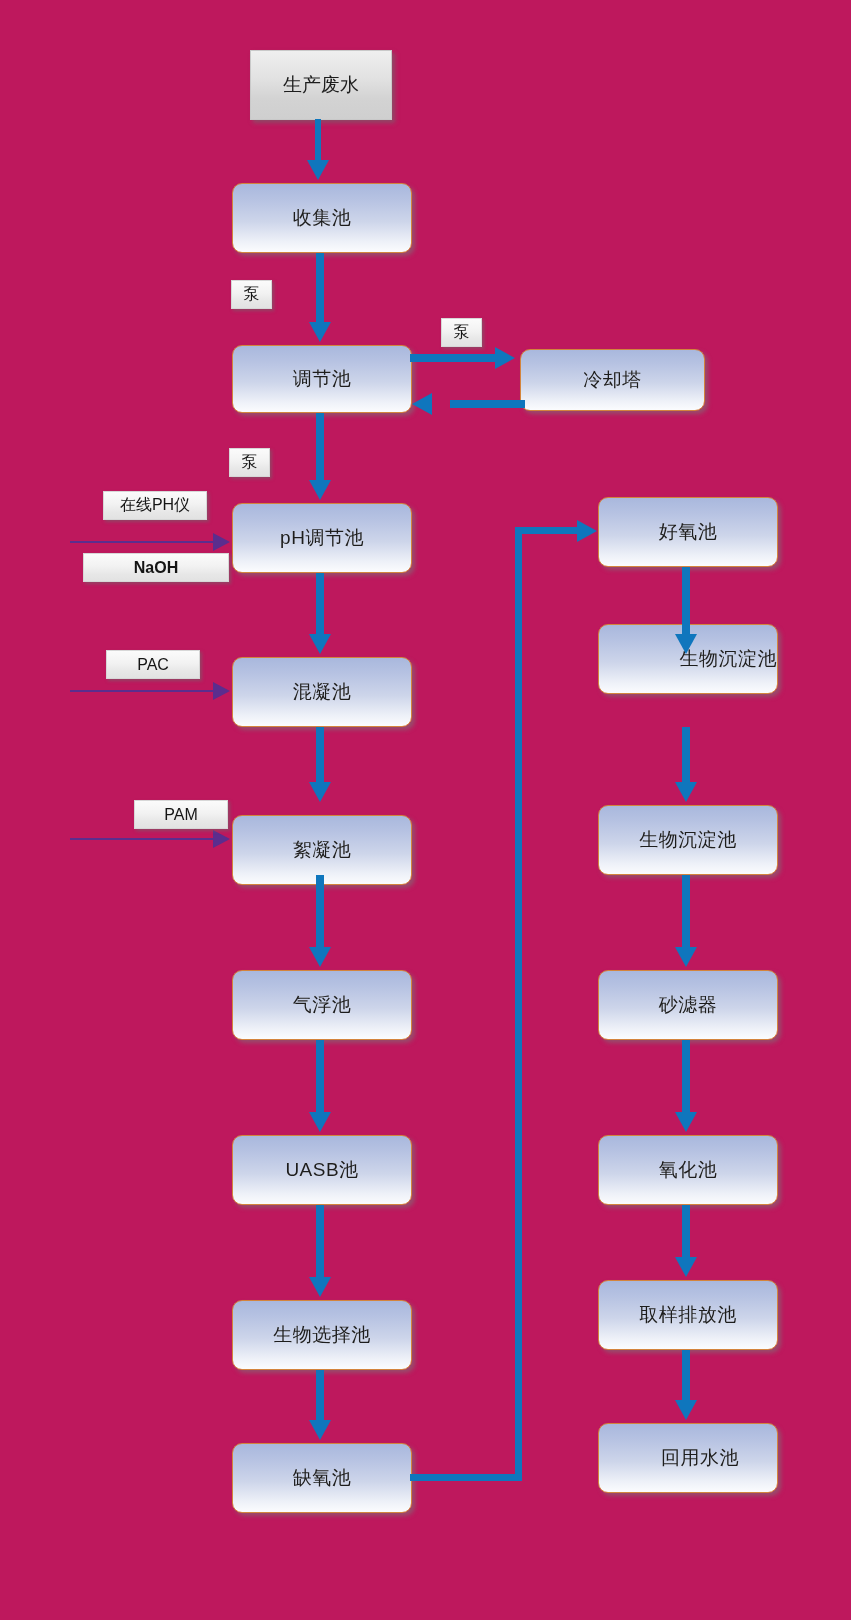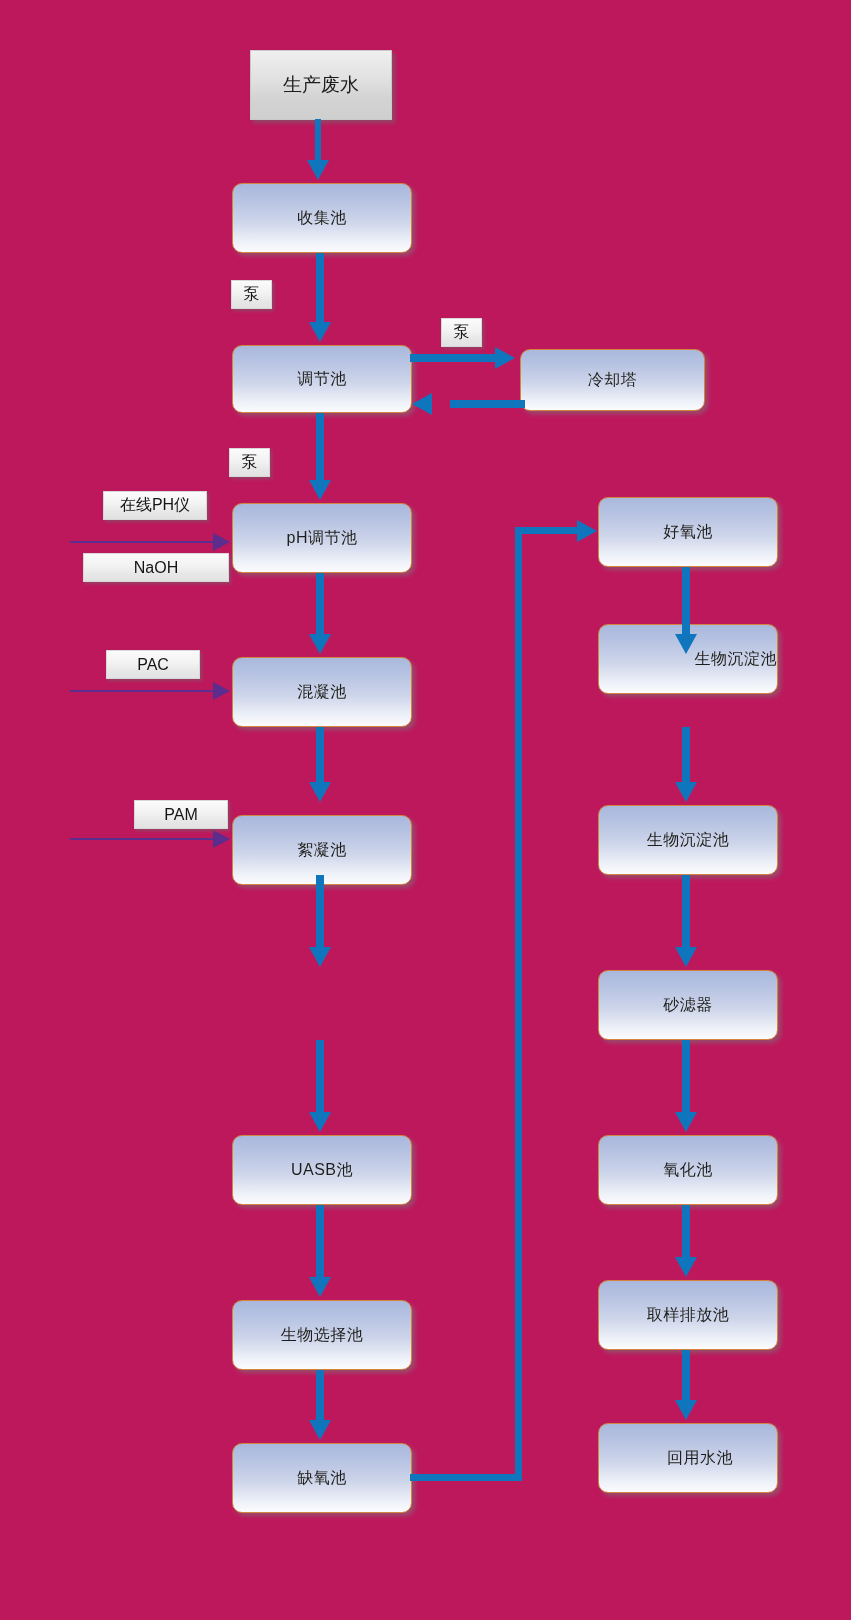--- a/index.html
+++ b/index.html
@@ -21,21 +21,21 @@
     position: absolute;
     box-sizing: border-box;
     border: 1.4px solid #d4843c;
     border-radius: 10px;
     background: linear-gradient(to bottom, #a9b8dd 0%, #b6c2e2 22%, #cdd5ea 55%, #eef1f8 85%, #fbfcfe 100%);
     box-shadow: 3px 3px 4px rgba(120,120,120,0.55);
     display: flex;
     align-items: center;
     justify-content: center;
     color: #1d1d1d;
-    font-size: 16px;
+    font-size: 19px;
     letter-spacing: 0.5px;
     text-shadow: 0 0 1px rgba(255,255,255,0.4);
   }
 
   
   .srcnode {
     position: absolute;
     box-sizing: border-box;
     border: 1px solid #c9c9c9;
     border-radius: 0;
@@ -128,20 +128,23 @@
   </div>
 
   <div class="node" style="left:232px; top:657px; width:180px; height:70px;">
     <span>混凝池</span>
   </div>
 
   <div class="node" style="left:232px; top:805px; width:180px; height:70px;margin-top:10px;">
     <span>絮凝池</span>
   </div>
 
+  <div class="node" style="left:232px; top:970px; width:180px; height:70px;">
+    <span>气浮池</span>
+  </div>
 
   <div class="node" style="left:232px; top:1135px; width:180px; height:70px;">
     <span>UASB池</span>
   </div>
 
   <div class="node" style="left:232px; top:1300px; width:180px; height:70px;">
     <span>生物选择池</span>
   </div>
 
   <div class="node" style="left:232px; top:1443px; width:180px; height:70px;">
@@ -251,21 +254,21 @@
   </div>
 
   <div class="chip" style="left:229px; top:448px; width:41px; height:29px;">
     <span>泵</span>
   </div>
 
   <div class="chip" style="left:103px; top:491px; width:104px; height:29px;">
     <span>在线PH仪</span>
   </div>
 
-  <div class="chip" style="left:83px; top:553px; width:146px; height:29px;">
+  <div class="chip" style="left:83px; top:553px; width:146px; height:29px;font-weight:bold;">
     <span>NaOH</span>
   </div>
 
   <div class="chip" style="left:106px; top:650px; width:94px; height:29px;">
     <span>PAC</span>
   </div>
 
   <div class="chip" style="left:106px; top:800px; width:94px; height:29px;margin-left:28px;">
     <span>PAM</span>
   </div>

